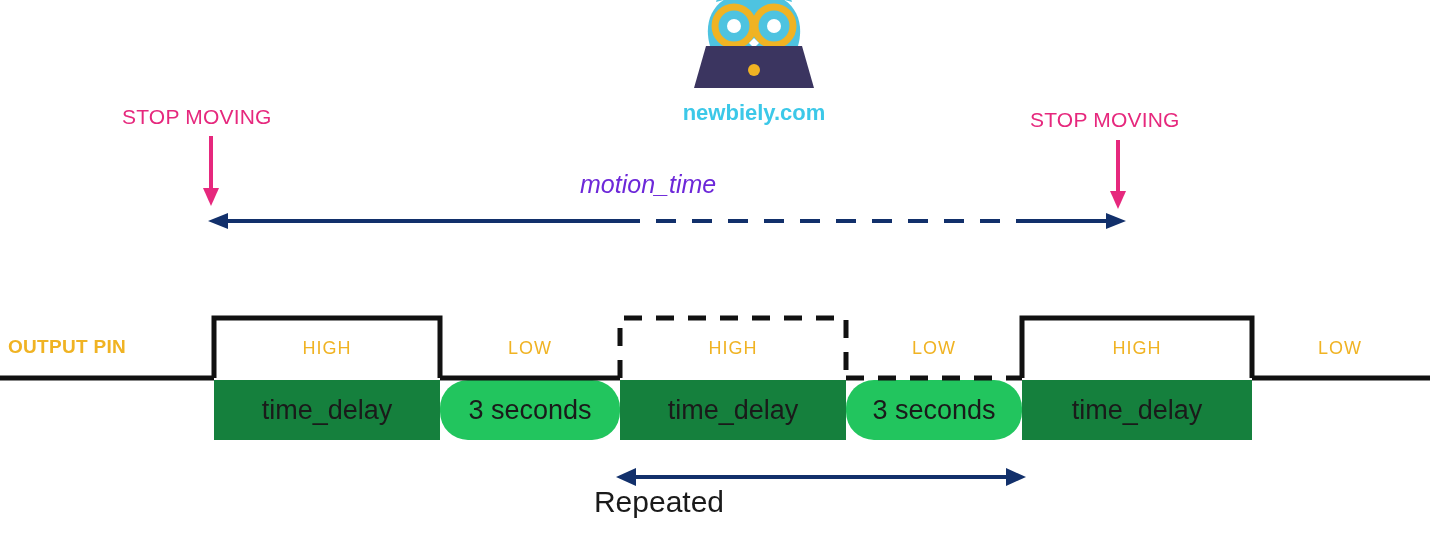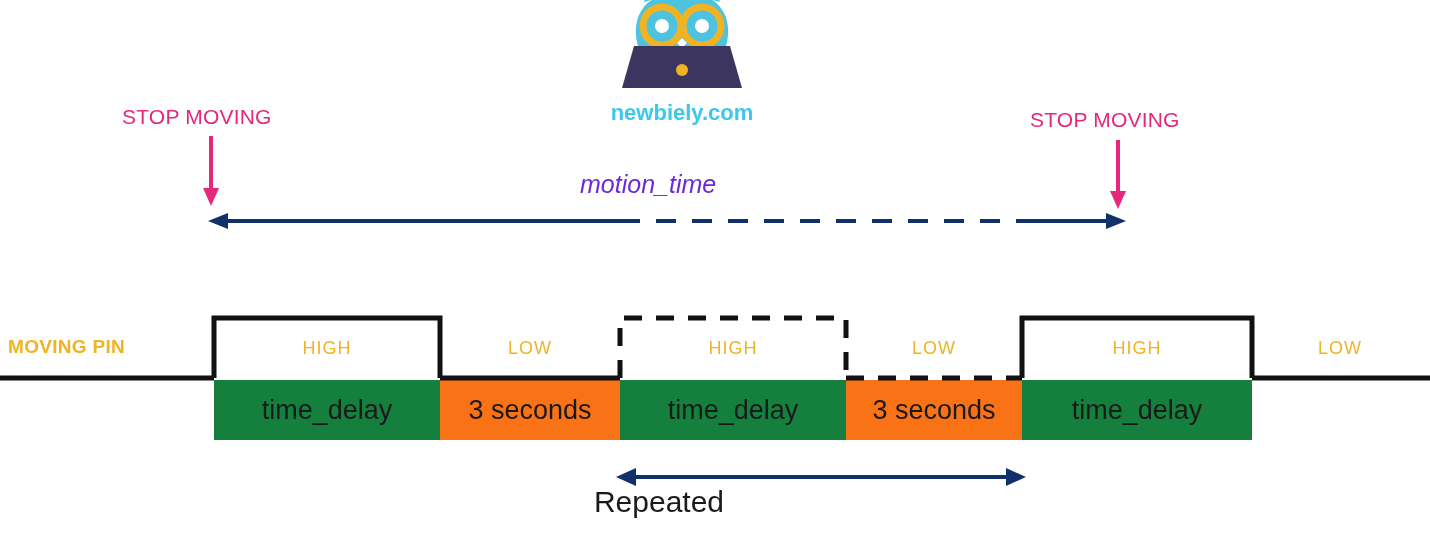--- a/index.html
+++ b/index.html
@@ -12,21 +12,21 @@
     width: 1430px;
     height: 547px;
     background: #ffffff;
     font-family: "Liberation Sans", sans-serif;
     overflow: hidden;
   }
 
   
   #logo {
     position: absolute;
-    left: 592px;
+    left: 664px;
     top: 0px;
     width: 180px;
     height: 132px;
   }
   #logo .brand {
     position: absolute;
     left: 0;
     top: 100px;
     width: 180px;
     text-align: center;
@@ -91,21 +91,21 @@
     letter-spacing: 1px;
   }
 
   
   .band {
     position: absolute;
     top: 380px;
     height: 60px;
   }
   .band.pink  { background: #15803d; }
-  .band.green { background: #f97316; }
+  .band.green { background: #22c55e; border-radius: 28px; }
   .band .band-text {
     position: absolute;
     left: 0; right: 0;
     top: 50%;
     transform: translateY(-50%);
     text-align: center;
     font-size: 27px;
     color: #1a1a1a;
     white-space: nowrap;
   }
@@ -148,21 +148,21 @@
 
   <div class="event-label" id="start-label">STOP MOVING</div>
   <div class="event-label" id="stop-label">STOP MOVING</div>
 
   <div id="motion-time-label">motion_time</div>
 
   <div id="repeated-label">
     <span>Repeated</span>
   </div>
 
-  <div id="output-pin-label">MOVING PIN</div>
+  <div id="output-pin-label">OUTPUT PIN</div>
 
   <div class="level-text" style="left:214px; width:226px;">HIGH</div>
   <div class="level-text" style="left:440px; width:180px;">LOW</div>
   <div class="level-text" style="left:620px; width:226px;">HIGH</div>
   <div class="level-text" style="left:846px; width:176px;">LOW</div>
   <div class="level-text" style="left:1022px; width:230px;">HIGH</div>
   <div class="level-text" style="left:1252px; width:176px;">LOW</div>
 
   <div class="band pink" style="left:214px; width:226px;">
     <div class="band-text">time_delay</div>

